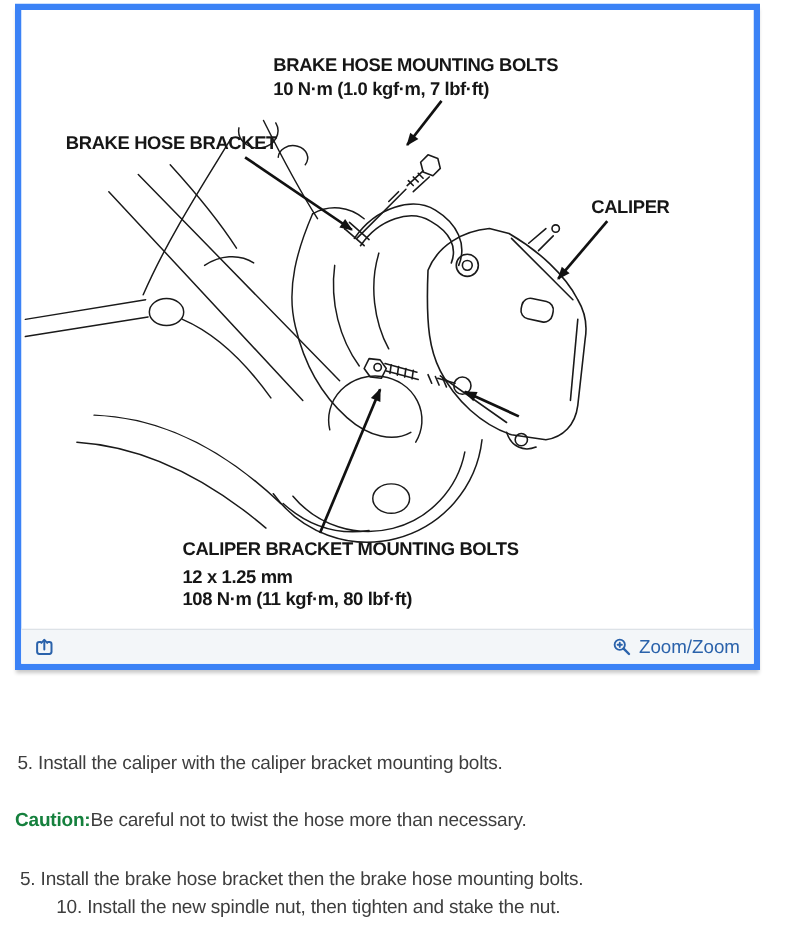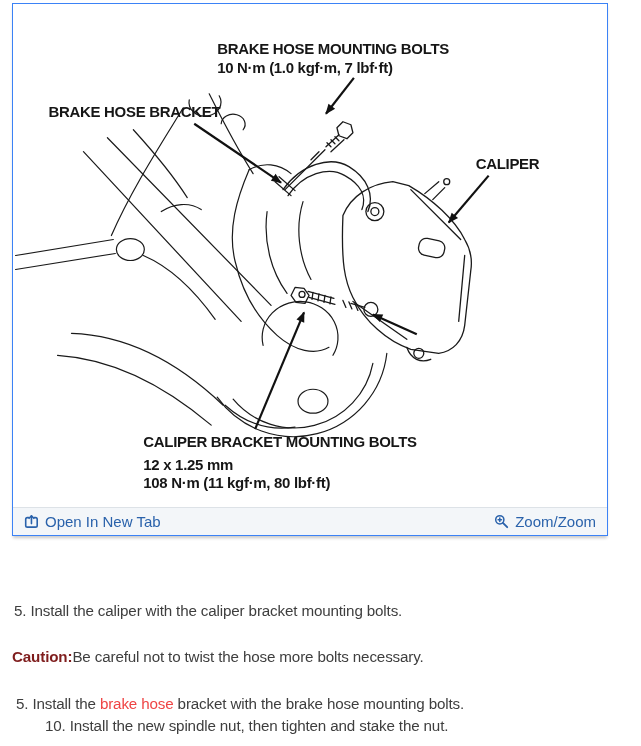--- a/index.html
+++ b/index.html
@@ -2,21 +2,21 @@
 <html><head>
 <meta charset="utf-8">
 <style>
   html,body{margin:0;padding:0;}
   body{
     width:641px;height:746px;position:relative;background:#ffffff;
     font-family:"Liberation Sans",sans-serif;overflow:hidden;
   }
   .image-box{
     position:absolute;left:12px;top:3px;width:596px;height:533px;
-    background:#ffffff;border:1px solid #3b82f6;box-sizing:border-box;
+    background:#ffffff;border:5px solid #3b82f6;box-sizing:border-box;
     box-shadow:0 3px 3px -1px rgba(0,0,0,0.22);
     padding-left:39px;
   }
   .figure{position:absolute;left:0;top:0;right:0;bottom:28px;}
   svg.diagram{width:100%;height:100%;display:block;}
   .dlabel{font-family:"Liberation Sans",sans-serif;font-weight:bold;font-size:15px;
     letter-spacing:-0.3px;fill:#161616;}
   .viewer-bar{
     position:absolute;left:0;right:0;bottom:0;height:28px;background:#f3f6f9;
     border-top:1px solid #dde2e7;display:flex;align-items:center;
@@ -24,22 +24,22 @@
   }
   .viewer-link{
     display:flex;align-items:center;gap:6px;color:#2a62ab;font-size:15px;
     cursor:pointer;text-decoration:none;white-space:nowrap;
   }
   .viewer-link svg{flex:0 0 auto;}
   .step{
     position:absolute;margin:0;font-size:15.2px;color:#3e3e3e;
     letter-spacing:-0.15px;white-space:nowrap;
   }
-  .caution-label{font-weight:bold;color:#7f1d1d;}
-  .inline-link{color:#ef4444;text-decoration:none;cursor:pointer;}
+  .caution-label{font-weight:bold;color:#15803d;}
+  .inline-link{color:#404040;text-decoration:none;cursor:pointer;}
 </style>
 </head>
 <body>
 
 <div class="image-box">
   <div class="figure">
     <svg class="diagram" viewBox="0 0 594 504">
       <defs>
         <marker id="ah" viewBox="0 0 12 10" refX="10" refY="5" markerWidth="12" markerHeight="10" orient="auto" markerUnits="userSpaceOnUse">
           <path d="M0.5,0.8 L11,5 L0.5,9.2 Z" fill="#111"></path>
@@ -138,34 +138,33 @@
 
   <div class="viewer-bar">
     <a class="viewer-link">
       <span style="display:flex;">
         <svg width="15" height="15" viewBox="0 0 15 15" fill="none" stroke="#2a62ab" stroke-width="1.6" stroke-linecap="round" stroke-linejoin="round">
           <path d="M4.6,3.6 H3.4 C2.3,3.6 1.7,4.2 1.7,5.3 V11.4 C1.7,12.5 2.3,13.1 3.4,13.1 H11.5 C12.6,13.1 13.2,12.5 13.2,11.4 V5.3 C13.2,4.2 12.6,3.6 11.5,3.6 H10.3"></path>
           <path d="M7.45,9.6 V2.1"></path>
           <path d="M5.1,4.3 L7.45,1.9 L9.8,4.3"></path>
         </svg>
       </span>
-      <span>Open In New Tab</span>
     </a>
     <a class="viewer-link">
       <span style="display:flex;">
         <svg width="15" height="15" viewBox="0 0 15 15" fill="none" stroke="#2a62ab" stroke-width="1.5" stroke-linecap="round">
           <circle cx="5.8" cy="5.8" r="4.1"></circle>
           <path d="M8.9,8.9 L13.2,13.2" stroke-width="1.9"></path>
           <path d="M5.8,4.1 V7.5 M4.1,5.8 H7.5"></path>
         </svg>
       </span>
       <span>Zoom/Zoom</span>
     </a>
   </div>
 </div>
 
 <p class="step" style="left:14px;top:602px;">5. Install the caliper with the caliper bracket mounting bolts.</p>
 
-<p class="step" style="left:12px;top:648px;"><span class="caution-label">Caution:</span><span>Be careful not to twist the hose more bolts necessary.</span></p>
+<p class="step" style="left:12px;top:648px;"><span class="caution-label">Caution:</span><span>Be careful not to twist the hose more than necessary.</span></p>
 
-<p class="step" style="left:16px;top:695px;"><span>5. Install the </span><a class="inline-link">brake hose</a><span> bracket with the brake hose mounting bolts.</span></p>
+<p class="step" style="left:16px;top:695px;"><span>5. Install the </span><a class="inline-link">brake hose</a><span> bracket then the brake hose mounting bolts.</span></p>
 
 <p class="step" style="left:12px;top:717px;margin-left:33px;">10. Install the new spindle nut, then tighten and stake the nut.</p>
 
 </body></html>

